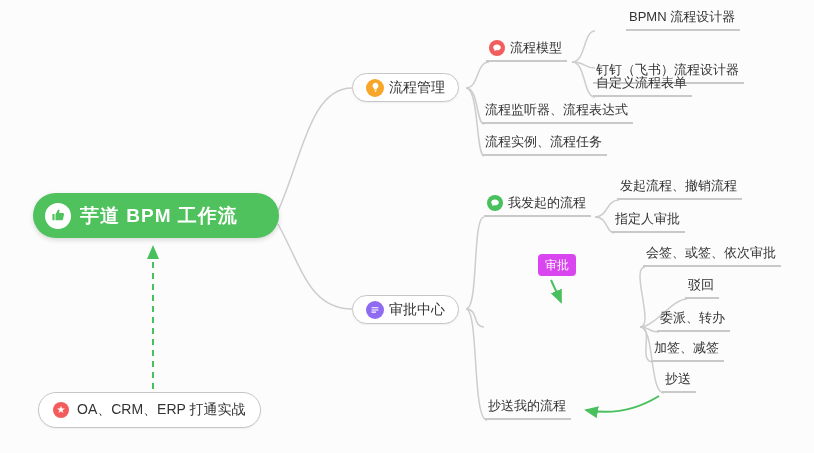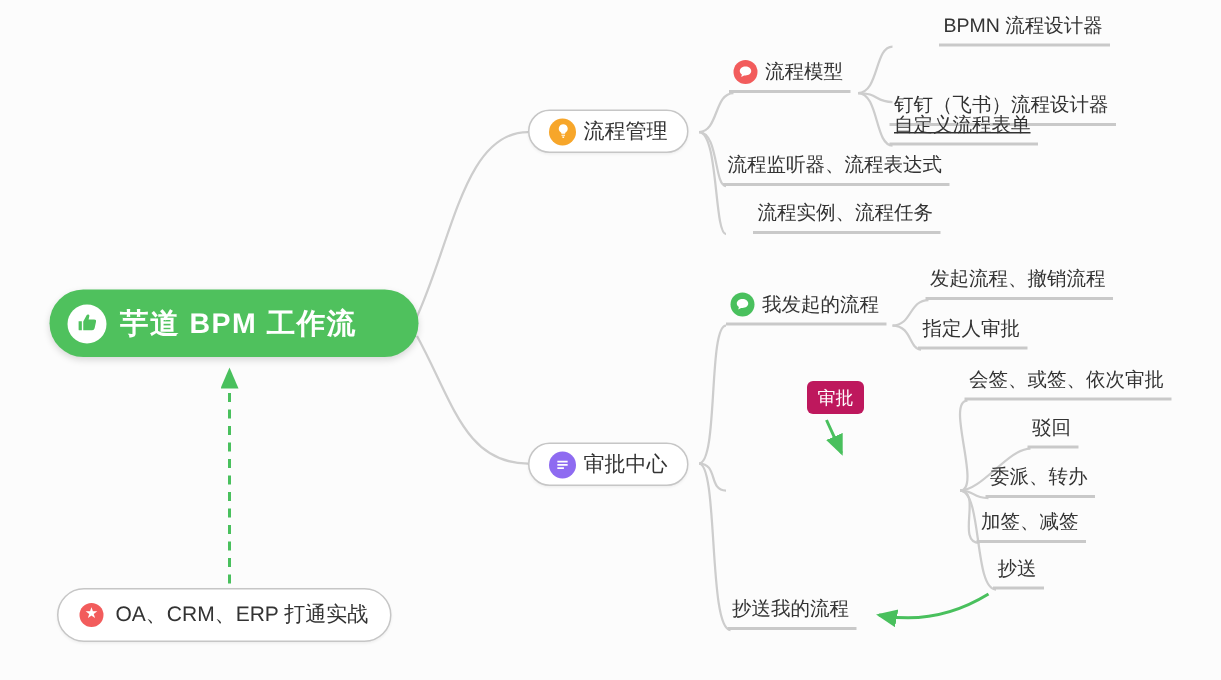--- a/index.html
+++ b/index.html
@@ -25,21 +25,21 @@
     display:flex; align-items:center; justify-content:center; }
   .dot-icon.small { width:16px; height:16px; }
   .orange { background:#f7a62a; } .red { background:#f25c5c; } .green { background:#49c05d; }
   .blue { background:#3d9df3; } .purple { background:#8e6bf1; }
   .star-glyph { color:#fff; font-size:10px; line-height:1; }
 
   .leaf { position:absolute; display:flex; align-items:center; gap:5px; font-size:13px;
     color:#333; height:23px; padding:0 5px 4px 3px; border-bottom:2px solid #c9c9c9;
     white-space:nowrap; }
 
-  .badge { position:absolute; left:538px; top:254px; background:#be185d; color:#fff;
+  .badge { position:absolute; left:538px; top:254px; background:#d946ef; color:#fff;
     font-size:12px; padding:4px 7px; border-radius:4px; line-height:1.2; }
 </style>
 </head>
 <body>
 
 <div class="canvas">
 
   <svg class="wires" width="814" height="453" viewBox="0 0 814 453">
     <defs>
       <marker id="arrowG" markerWidth="9" markerHeight="9" refX="6" refY="3" orient="auto">
@@ -108,28 +108,28 @@
     </span>
     <span>流程模型</span>
   </div>
 
   <div class="leaf" style="left:593px; top:8px;margin-left:33px;">
     <span>BPMN 流程设计器</span>
   </div>
   <div class="leaf" style="left:593px; top:61px;">
     <span>钉钉（飞书）流程设计器</span>
   </div>
-  <div class="leaf" style="left:593px; top:74px;text-decoration:underline;">
+  <div class="leaf" style="left:593px; top:74px;">
     <span>自定义流程表单</span>
   </div>
 
   <div class="leaf" style="left:482px; top:101px;">
     <span>流程监听器、流程表达式</span>
   </div>
-  <div class="leaf" style="left:482px; top:133px;margin-left:20px;">
+  <div class="leaf" style="left:482px; top:133px;">
     <span>流程实例、流程任务</span>
   </div>
 
   <div class="leaf" style="left:484px; top:194px;">
     <span class="dot-icon small green">
       <svg viewBox="0 0 16 16" width="10" height="10">
           <path fill="#fff" d="M8 2.2C4.6 2.2 1.9 4.3 1.9 6.9c0 1.5.9 2.8 2.2 3.7l-.6 2.6 3-1.6c.5.1 1 .15 1.5.15 3.4 0 6.1-2.1 6.1-4.75S11.4 2.2 8 2.2z"></path>
         </svg>
     </span>
     <span>我发起的流程</span>

